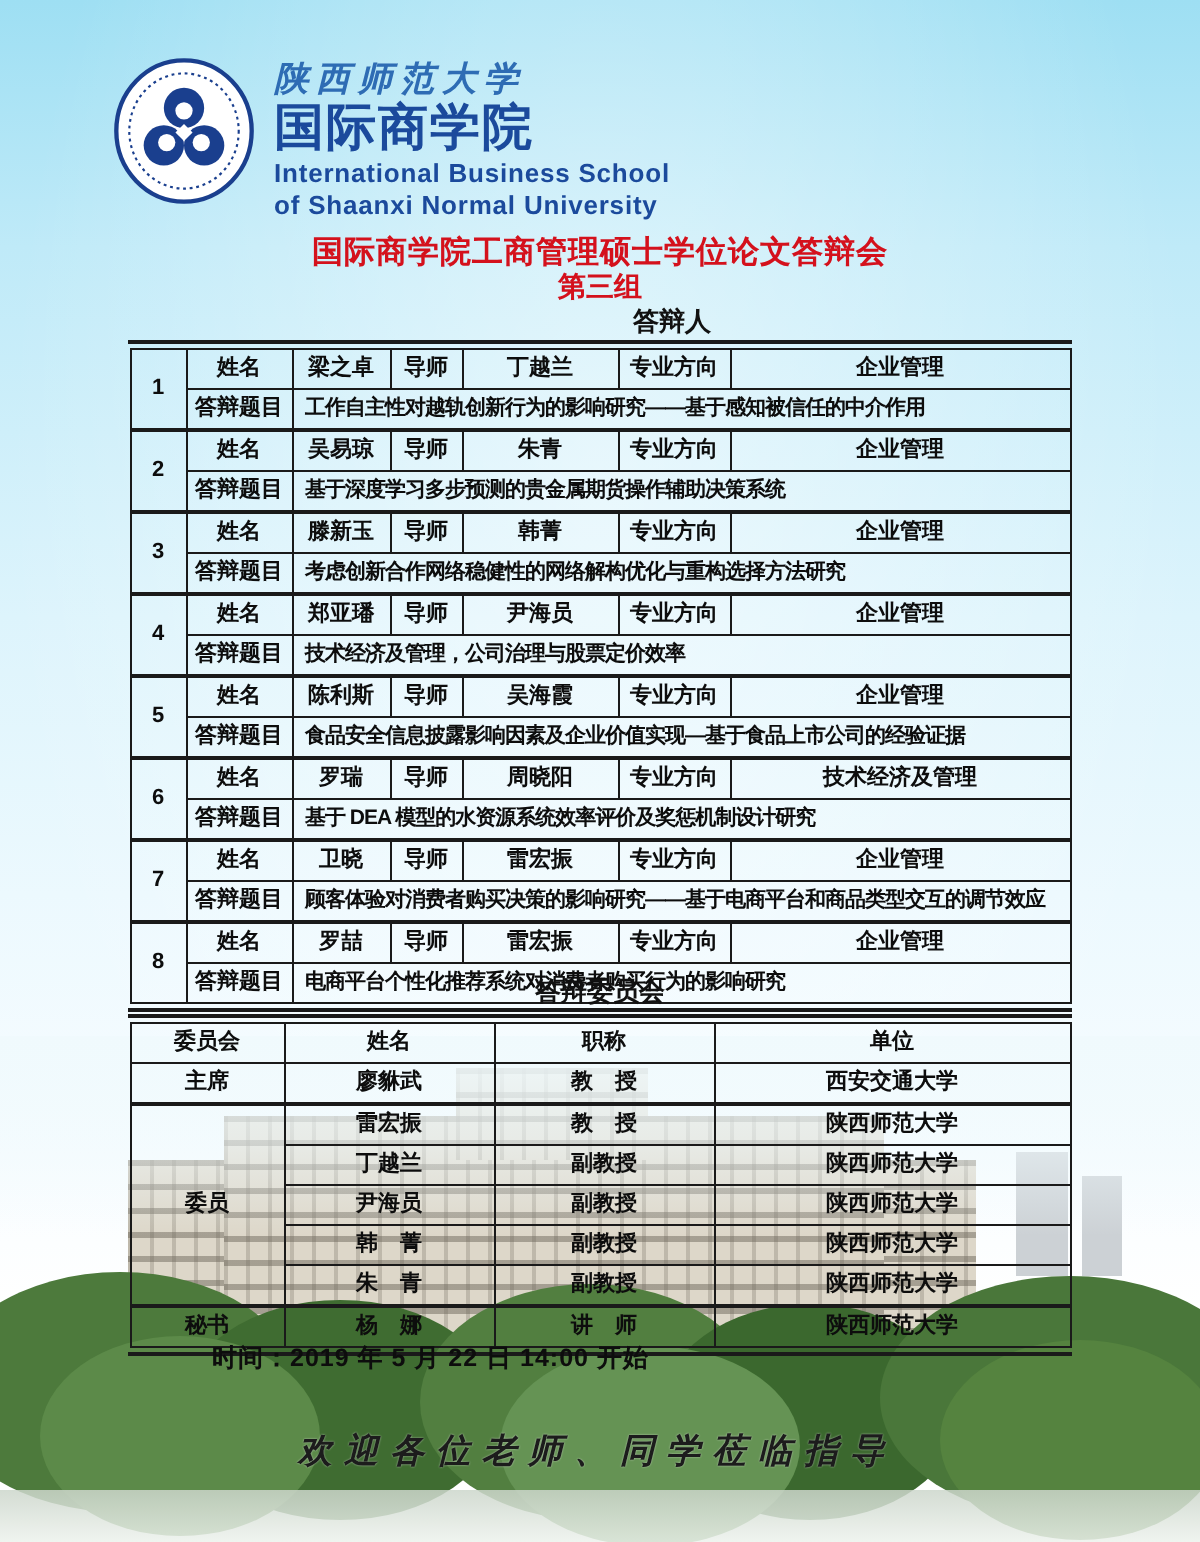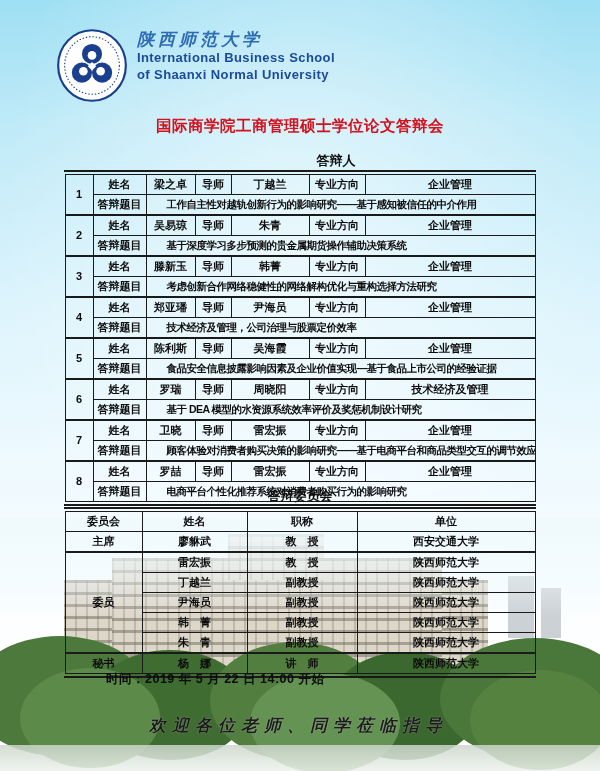--- a/index.html
+++ b/index.html
@@ -47,21 +47,21 @@
   
   .twrap{position:absolute;left:64px;width:472px;border-top:2px solid #1a1a1a;border-bottom:2px solid #1a1a1a;padding:2px 0;background:transparent;}
   .twrap-def{top:170px;}
   .twrap-com{top:507px;}
   table{border-collapse:collapse;table-layout:fixed;width:470px;margin:0 auto;
     border-top:1px solid #1a1a1a;border-bottom:1px solid #1a1a1a;}
   td,th{border:1px solid #1a1a1a;font-size:11px;font-weight:bold;color:#0d0d0d;
     text-align:center;height:17px;padding:1px 2px;line-height:1.2;overflow:hidden;white-space:nowrap;}
   .defenders tr.grp-first td{border-top-width:2px;}
   .defenders tr:first-child td{border-top-width:1px;}
-  td.topic{text-align:left;padding-left:20px;font-size:10.5px;letter-spacing:-0.5px;}
+  td.topic{text-align:left;padding-left:6px;font-size:10.5px;letter-spacing:-0.5px;}
   .committee tr.chair-row td{border-bottom-width:2px;}
   .committee tr.sec-row td{border-top-width:2px;}
   
   .info-line{position:absolute;left:66px;font-size:12.5px;font-weight:bold;color:#0d0d0d;letter-spacing:.5px;margin-left:40px;}
   .line-time{top:671px;}
   .line-loc{top:695px;}
   .welcome{position:absolute;left:0;top:714px;width:597px;text-align:center;
     font-size:17px;font-weight:bold;font-style:italic;letter-spacing:6px;color:#1c1c1c;
     text-shadow:0 0 1px rgba(255,255,255,.6);}
 </style>
@@ -102,26 +102,28 @@
         <g fill="#ffffff">
           <circle cx="50" cy="38" r="6"></circle>
           <circle cx="38" cy="60" r="6"></circle>
           <circle cx="62" cy="60" r="6"></circle>
           <rect x="45.8" y="48.8" width="8.4" height="8.4" transform="rotate(45 50 53)"></rect>
         </g>
       </svg>
     </div>
     <div class="logo-text">
       <div class="uni-script">陕西师范大学</div>
+      <div class="school-cn">国际商学院</div>
       <div class="school-en">International  Business School</div>
       <div class="school-en">of  Shaanxi  Normal  University</div>
     </div>
   </div>
 
   <div class="title-red">国际商学院工商管理硕士学位论文答辩会</div>
+  <div class="group-red">第三组</div>
   <div class="sec-label lbl-defenders">答辩人</div>
 
   <div class="twrap twrap-def">
     <table class="defenders">
       <colgroup>
         <col style="width:28px">
           <col style="width:53px">
           <col style="width:49px">
         <col style="width:36px">
           <col style="width:78px">

